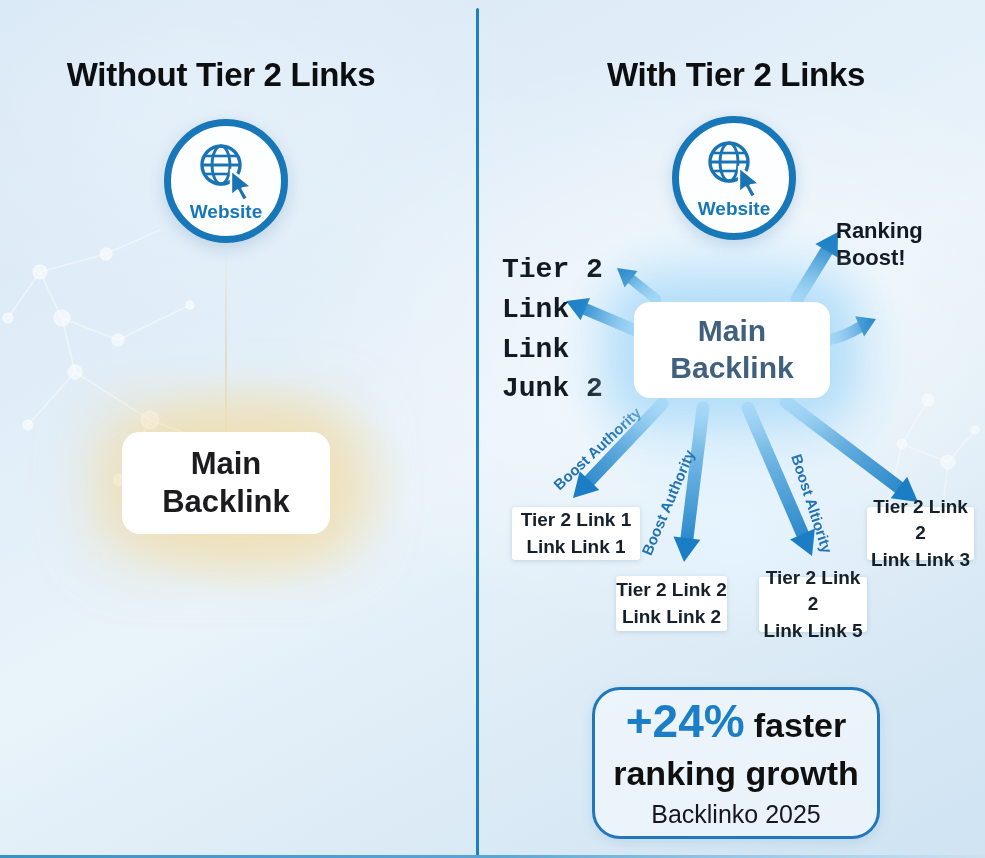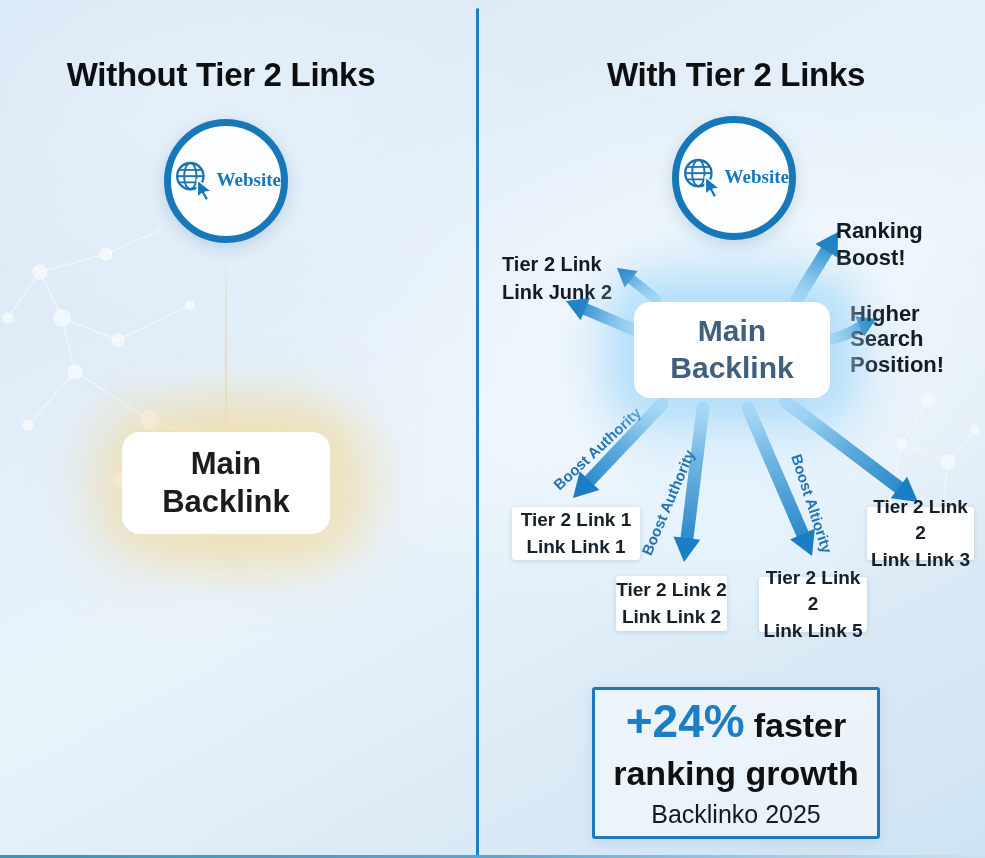--- a/index.html
+++ b/index.html
@@ -26,59 +26,59 @@
   .bottom-strip{left:0;bottom:0;width:100%;height:3px;
     background:linear-gradient(90deg,#3a91c8 0%,#58a6d4 50%,#9cc8e6 76%,rgba(190,220,240,0.2) 100%);}
 
   .title{top:34px;font-size:33px;font-weight:800;color:#0c0e10;text-align:center;letter-spacing:-0.3px;}
   .title-left{left:-18px;width:478px;}
   .title-right{left:487px;width:498px;}
 
   .website-badge{width:124px;height:124px;border-radius:50%;box-sizing:border-box;
     background:#fdfeff;border:7px solid #1877b8;
     box-shadow:0 5px 16px rgba(40,100,150,0.20);
-    display:flex;flex-direction:row;align-items:center;justify-content:center;z-index:4;font-family:Liberation Serif, serif;}
+    display:flex;flex-direction:column;align-items:center;justify-content:center;z-index:4;}
   .website-label{font-size:19px;font-weight:700;color:#1877b8;margin-top:-3px;}
 
   .connector-warm{left:225px;top:245px;width:2px;height:190px;
     background:linear-gradient(180deg,rgba(220,198,150,0) 0%,rgba(226,203,148,0.5) 60%,rgba(230,200,140,0.15) 100%);}
 
   .main-box{background:#ffffff;display:flex;align-items:center;justify-content:center;
     text-align:center;font-weight:800;z-index:5;}
   .main-box-left{left:122px;top:432px;width:208px;height:102px;border-radius:18px;
     font-size:31px;line-height:1.22;color:#1c1c1e;
     box-shadow:0 0 55px 28px rgba(242,216,156,0.55);}
   .main-box-right{left:634px;top:302px;width:196px;height:96px;border-radius:16px;
     font-size:30px;line-height:1.22;color:#40607e;
     box-shadow:0 0 42px 24px rgba(172,219,248,0.85);}
 
   .caption-left{left:60px;top:640px;width:320px;text-align:center;
     font-size:25px;font-weight:700;color:#0f1722;}
 
   .callout{font-weight:700;color:#121a22;text-align:left;z-index:5;}
-  .callout-topleft{left:502px;top:250px;width:125px;font-size:20px;line-height:1.42;}
+  .callout-topleft{left:502px;top:250px;width:125px;font-size:28px;line-height:1.42;font-family:Liberation Mono, monospace;}
   .callout-ranking{left:836px;top:217px;width:112px;font-size:22px;line-height:1.23;}
   .callout-position{left:850px;top:301px;width:115px;font-size:22px;line-height:1.15;}
 
   .boost-label{font-size:15px;font-weight:700;color:#2373b4;white-space:nowrap;z-index:4;width:124px;text-align:center;}
   .boost-1{left:535px;top:440px;transform:rotate(-43deg);}
   .boost-2{left:606px;top:494px;transform:rotate(-67deg);}
   .boost-3{left:750px;top:495px;transform:rotate(72deg);}
 
   .tier2-box{background:#ffffff;border-radius:3px;text-align:center;
     font-size:19px;font-weight:700;line-height:1.38;color:#16202a;
     box-shadow:0 1px 5px rgba(100,140,170,0.28);z-index:5;
     display:flex;align-items:center;justify-content:center;}
   .tier2-1{left:500px;top:507px;width:128px;height:53px;margin-left:12px;}
   .tier2-2{left:616px;top:576px;width:111px;height:55px;}
   .tier2-3{left:759px;top:577px;width:108px;height:55px;}
   .tier2-4{left:867px;top:507px;width:107px;height:53px;}
 
   .stat-box{left:592px;top:687px;width:288px;height:152px;box-sizing:border-box;
-    border:3px solid #2277bb;border-radius:3px;
+    border:3px solid #2277bb;border-radius:28px;
     background:rgba(242,248,252,0.72);
     box-shadow:0 3px 12px rgba(60,120,170,0.15);
     display:flex;flex-direction:column;align-items:center;justify-content:center;z-index:5;}
   .stat-line1{font-size:34px;font-weight:800;color:#101010;line-height:1.05;}
   .stat-value{font-size:46px;font-weight:800;color:#1b7ec6;margin-right:9px;}
   .stat-line2{font-size:34px;font-weight:800;color:#101010;line-height:1.1;margin-top:10px;}
   .stat-source{font-size:25px;font-weight:500;color:#15181c;margin-top:8px;}
 
   svg.overlay{position:absolute;left:0;top:0;width:985px;height:858px;z-index:3;pointer-events:none;}
 </style>
@@ -219,23 +219,20 @@
       <line x1="12" y1="34" x2="44" y2="34" stroke="#1a74b4" stroke-width="2.6"></line>
       <path d="M38,30 L59,47 L49.5,48.5 L55,58 L50,61 L44.5,50.5 L38,56 Z" fill="#1a74b4" stroke="#ffffff" stroke-width="2.4" stroke-linejoin="round"></path>
     </svg>
     <span class="website-label">Website</span>
   </div>
 
   <div class="abs callout callout-topleft pre">Tier 2 Link
 Link Junk 2</div>
   <div class="abs callout callout-ranking pre">Ranking
 Boost!</div>
-  <div class="abs callout callout-position pre">Higher
-Search
-Position!</div>
 
   <div class="abs main-box main-box-right pre">Main
 Backlink</div>
 
   <div class="abs boost-label boost-1">Boost Authority</div>
   <div class="abs boost-label boost-2">Boost Authority</div>
   <div class="abs boost-label boost-3">Boost Altiority</div>
 
   <div class="abs tier2-box tier2-1 pre">Tier 2 Link 1
 Link Link 1</div>

